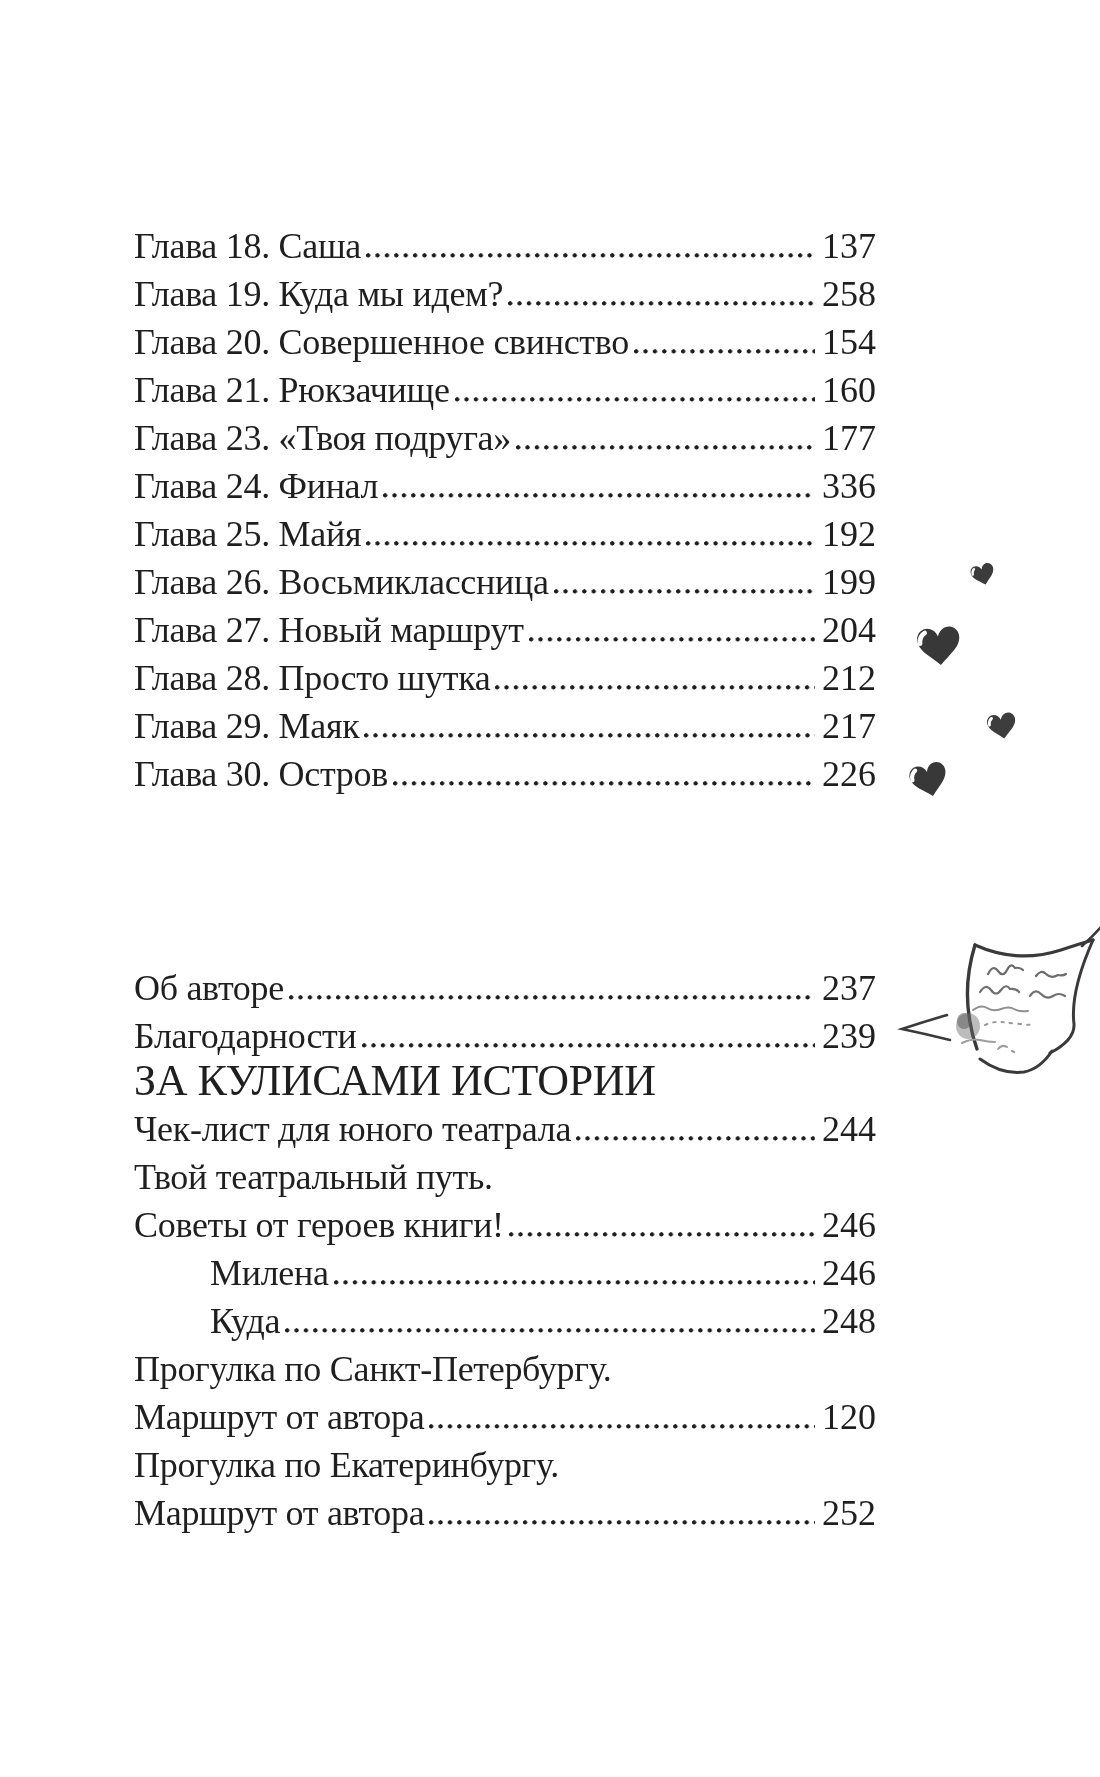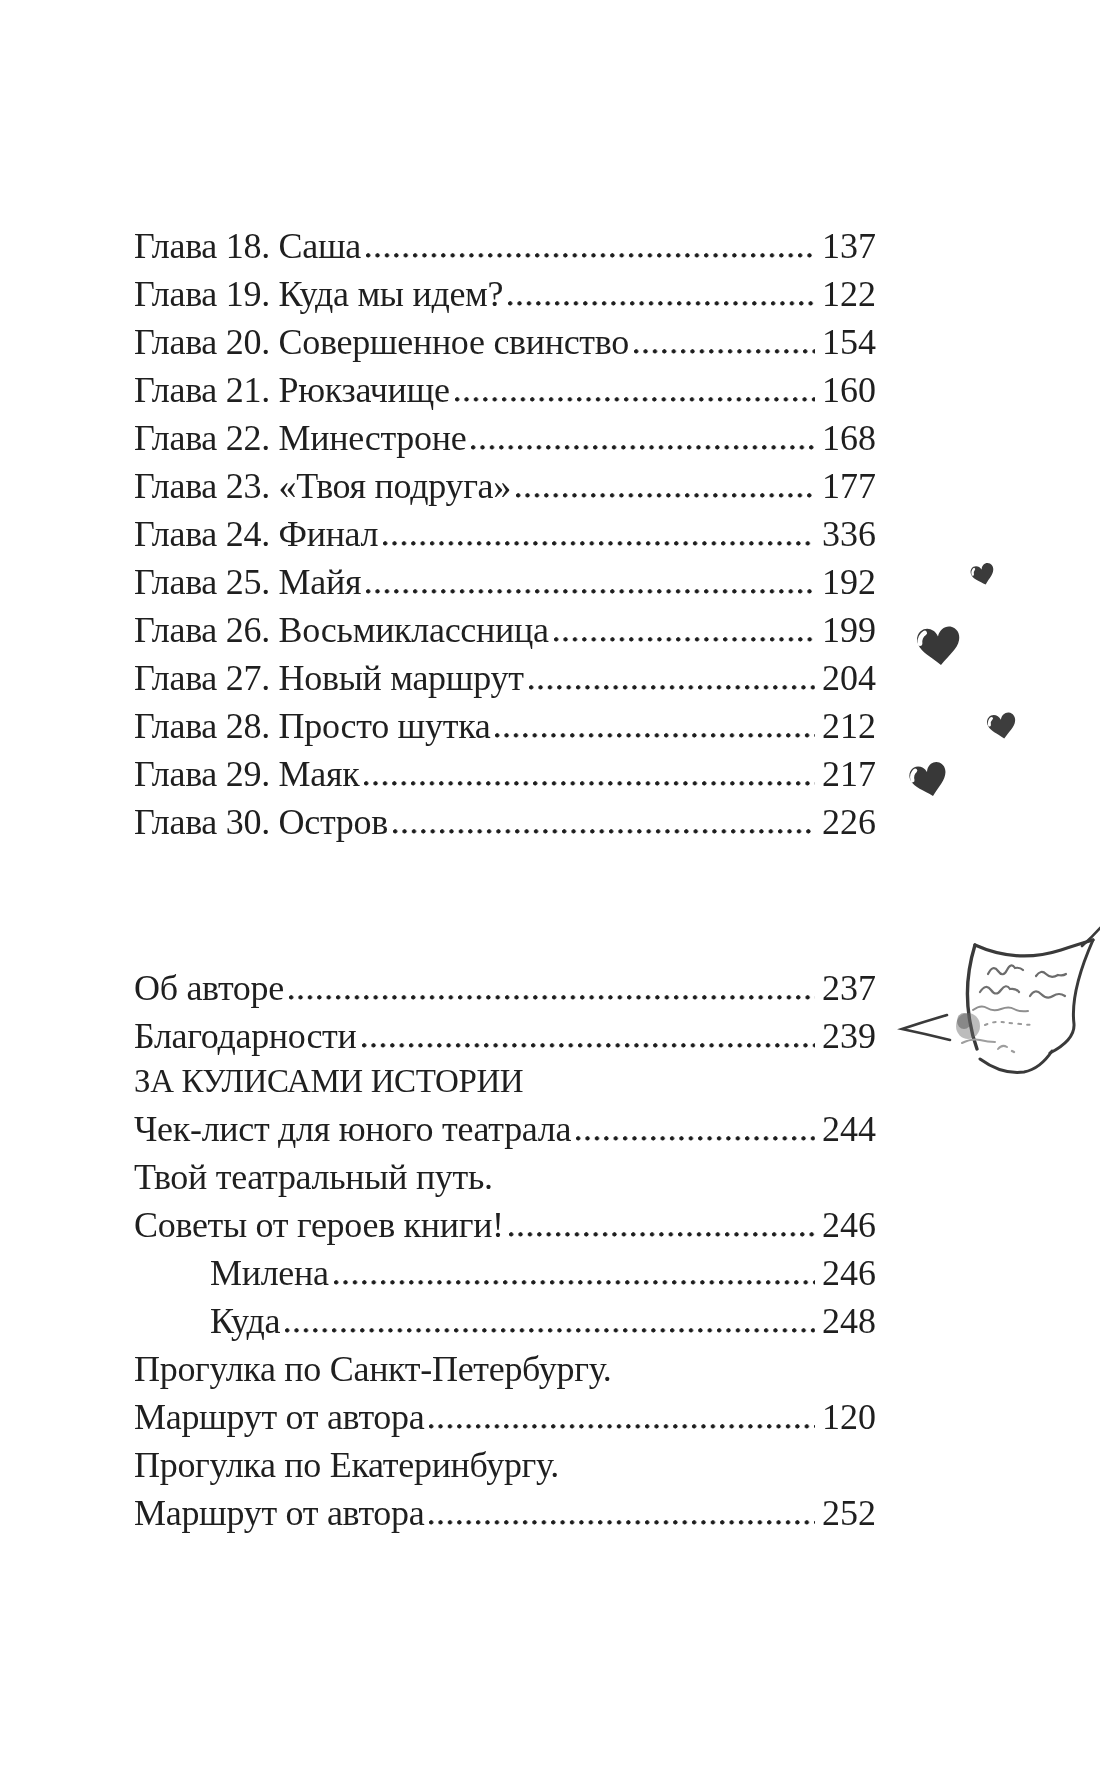--- a/index.html
+++ b/index.html
@@ -11,21 +11,21 @@
     font-family:"Liberation Serif","DejaVu Serif",serif;
     color:#1f1f1f;
   }
   .col{position:absolute;left:134px;width:742px;}
   #sec-chapters{top:222px;}
   #sec-extras{top:964px;}
   #sec-backstage{top:1057px;}
   .row{display:flex;align-items:baseline;height:48px;white-space:nowrap;}
   .row.indent{padding-left:76px;}
   .lbl{font-size:36px;line-height:48px;letter-spacing:-0.3px;}
-  .row.heading .lbl{font-size:33px;letter-spacing:-0.4px;}
+  .row.heading .lbl{font-size:44px;letter-spacing:-0.4px;}
   .dots{
     flex:1 1 auto;
     height:5px;
     margin-left:5px;
     background-image:radial-gradient(circle at 2.2px 2.4px,#1d1d1d 1.85px,rgba(0,0,0,0) 2.4px);
     background-size:9.4px 5px;
     background-repeat:repeat-x;
     background-position:left bottom;
   }
   .pg{font-size:36px;line-height:48px;padding-left:7px;}
@@ -41,36 +41,31 @@
 
 <div class="col" id="sec-chapters">
   <div class="row">
       <span class="lbl">Глава 18. Саша</span>
       <span class="dots"></span>
       <span class="pg">137</span>
     </div>
   <div class="row">
       <span class="lbl">Глава 19. Куда мы идем?</span>
       <span class="dots"></span>
-      <span class="pg">122</span>
+      <span class="pg">258</span>
     </div>
   <div class="row">
       <span class="lbl">Глава 20. Совершенное свинство</span>
       <span class="dots"></span>
       <span class="pg">154</span>
     </div>
   <div class="row">
       <span class="lbl">Глава 21. Рюкзачище</span>
       <span class="dots"></span>
       <span class="pg">160</span>
-    </div>
-  <div class="row">
-      <span class="lbl">Глава 22. Минестроне</span>
-      <span class="dots"></span>
-      <span class="pg">168</span>
     </div>
   <div class="row">
       <span class="lbl">Глава 23. «Твоя подруга»</span>
       <span class="dots"></span>
       <span class="pg">177</span>
     </div>
   <div class="row">
       <span class="lbl">Глава 24. Финал</span>
       <span class="dots"></span>
       <span class="pg">336</span>

